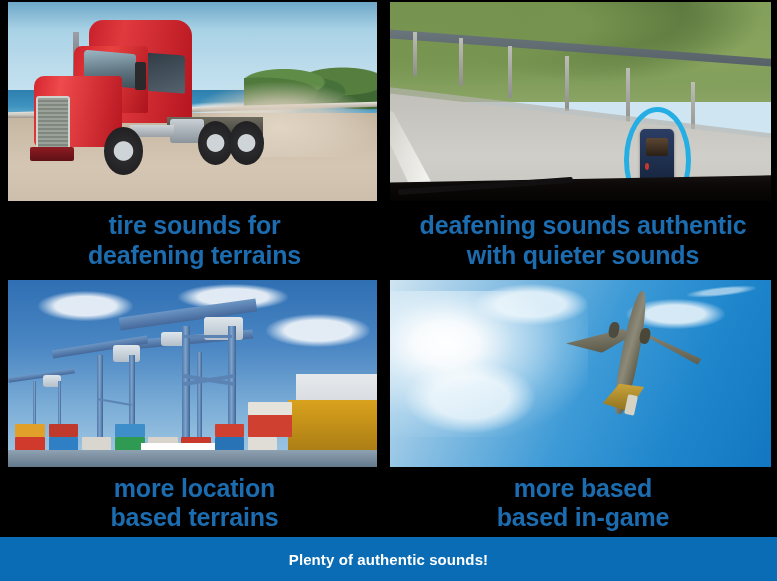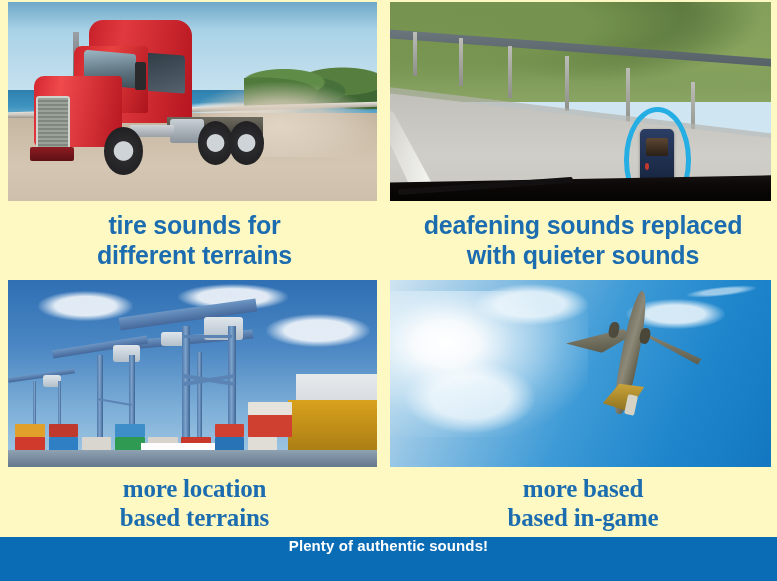--- a/index.html
+++ b/index.html
@@ -22,21 +22,21 @@
     position:relative;
     width:777px;
     height:537px;
     display:grid;
     grid-template-columns:389px 388px;
     grid-template-rows:278px 259px;
   }
   .cell{
     position:relative;
     overflow:hidden;
-    background:#fef9c3;
+    background:#000000;
     display:flex;flex-direction:column;
   }
   .cell--r1c1{padding:0 0 0 0;}
   .media{
     position:relative;
     overflow:hidden;
     background:#cfe5f2;
   }
   .cell--r1c1 .media{height:199px;margin:2px 12px 0 8px;}
   .cell--r1c2 .media{height:199px;margin:2px 6px 0 1px;}
@@ -48,27 +48,27 @@
     display:flex;align-items:center;justify-content:center;
     text-align:center;
     color:#1C6CB0;
     font-weight:bold;
     font-size:25px;
     line-height:1.18;
     letter-spacing:-0.2px;
     padding:6px 10px 4px 10px;
     box-sizing:border-box;
   }
-  .cell--r2c1 .caption, .cell--r2c2 .caption{font-size:25px;font-family:Liberation Serif, serif;}
+  .cell--r2c1 .caption, .cell--r2c2 .caption{font-size:25px;}
 
   
   .banner{
     width:777px;height:44px;
     background:#0A6CB4;
-    display:flex;align-items:flex-start;justify-content:center;
+    display:flex;align-items:center;justify-content:center;
     color:#ffffff;font-weight:bold;font-size:15px;
     letter-spacing:0.1px;
     box-sizing:border-box;
   }
 
   
   .sc{position:absolute;inset:0;}
   .truck-sky{
     position:absolute;left:0;top:0;width:100%;height:47%;
     background:linear-gradient(#6ea8c8 0%,#a9d2e6 30%,#bcdcec 70%,#c6e2ef 100%);
@@ -361,21 +361,21 @@
           <div class="tk tk-grille"></div>
           <div class="tk tk-bumper"></div>
           <div class="wheel wh1"></div>
           <div class="wheel wh2"></div>
           <div class="wheel wh3"></div>
         </div>
       </div>
       <div class="caption">
         <span>
           <span>tire sounds for</span><br>
-          <span>different terrains</span>
+          <span>deafening terrains</span>
         </span>
       </div>
     </div>
 
     <div class="cell cell--r1c2">
       <div class="media">
         <div class="sc">
           <div class="rd-grass"></div>
           <div class="rd-grassblur"></div>
           <div class="rd-barrier"></div>
@@ -394,21 +394,21 @@
             <div class="rd-device-led"></div>
           </div>
           <div class="rd-halo"></div>
 
           <div class="rd-dash"></div>
           <div class="rd-wiper"></div>
         </div>
       </div>
       <div class="caption">
         <span>
-          <span>deafening sounds replaced</span><br>
+          <span>deafening sounds authentic</span><br>
           <span>with quieter sounds</span>
         </span>
       </div>
     </div>
 
     <div class="cell cell--r2c1">
       <div class="media">
         <div class="sc">
           <div class="pt-sky"></div>
           <div class="pt-cloud" style="left:8%;top:6%;width:26%;height:16%;"></div>

